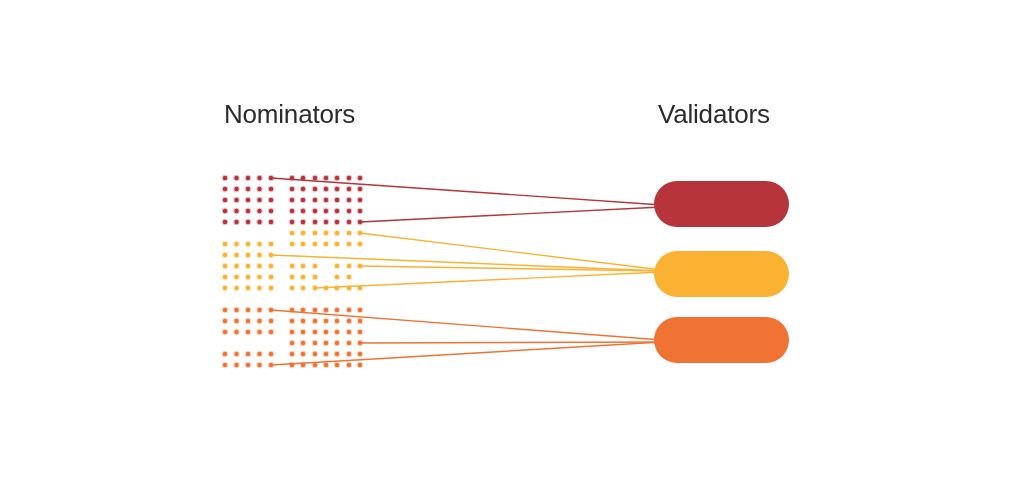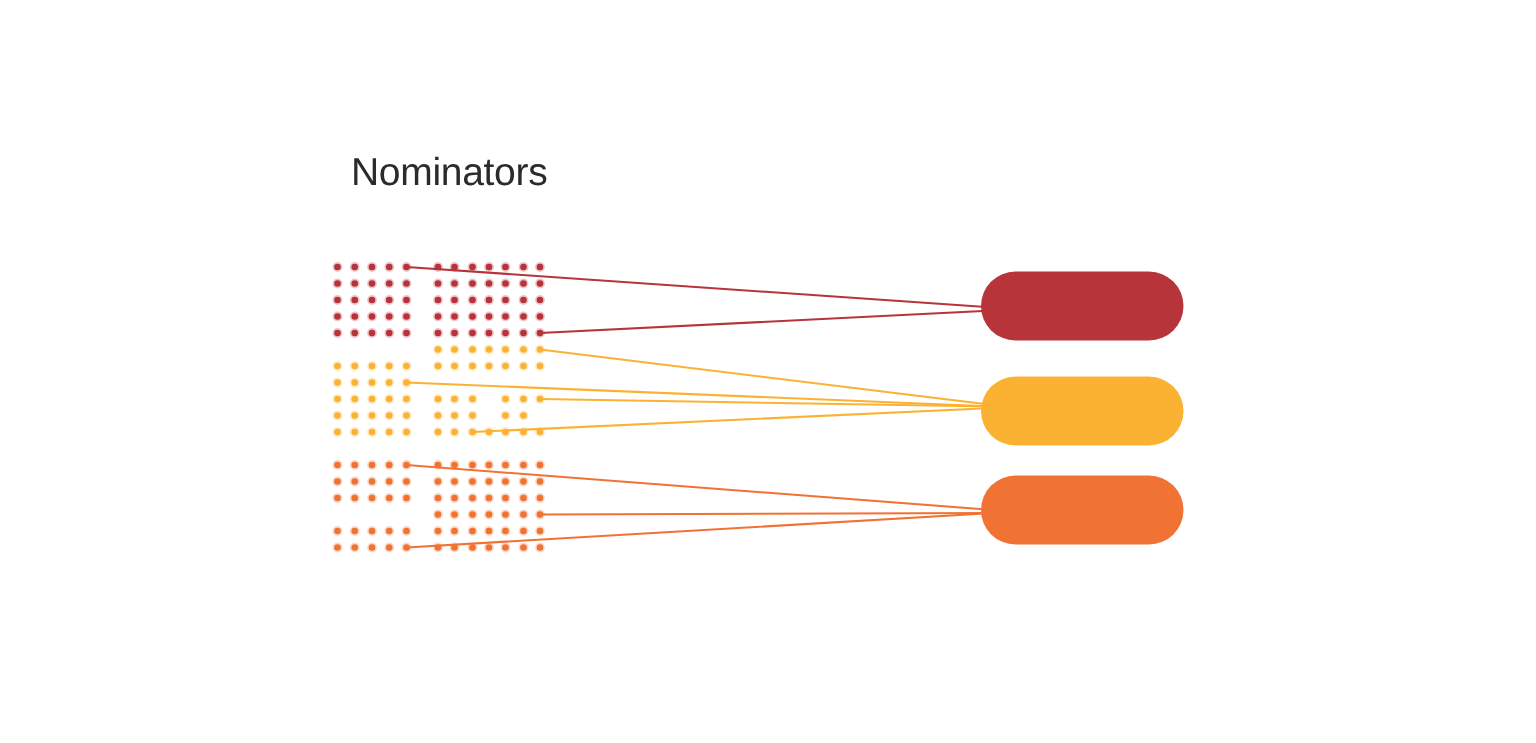--- a/index.html
+++ b/index.html
@@ -13,29 +13,30 @@
   }
   .col-label {
     position: absolute;
     top: 99px;
     font-size: 26px;
     font-weight: 500;
     letter-spacing: -0.2px;
     color: #2b2b2e;
     white-space: nowrap;
   }
-  .label-nominators { left: 234px; }
+  .label-nominators { left: 224px; }
   .label-validators { left: 658px; }
   #diagram-svg { position: absolute; left: 0; top: 0; }
 </style>
 </head>
 <body>
 
 <div class="stage">
   <div class="col-label label-nominators" style="color: rgb(43, 43, 46);">Nominators</div>
+  <div class="col-label label-validators" style="color: rgb(43, 43, 46);">Validators</div>
 
   <svg id="diagram-svg" width="1024" height="495" viewBox="0 0 1024 495">
     <g id="edges-layer">
         <line x1="271" y1="178" x2="662" y2="205" stroke="#b6343a" stroke-width="1.4" stroke-linecap="round"></line>
         <line x1="360" y1="222" x2="662" y2="207" stroke="#b6343a" stroke-width="1.4" stroke-linecap="round"></line>
         <line x1="360" y1="233" x2="662" y2="270" stroke="#fbb233" stroke-width="1.4" stroke-linecap="round"></line>
         <line x1="271" y1="255" x2="662" y2="271" stroke="#fbb233" stroke-width="1.4" stroke-linecap="round"></line>
         <line x1="360" y1="266" x2="662" y2="271" stroke="#fbb233" stroke-width="1.4" stroke-linecap="round"></line>
         <line x1="315" y1="288" x2="662" y2="272" stroke="#fbb233" stroke-width="1.4" stroke-linecap="round"></line>
         <line x1="271" y1="310" x2="662" y2="340" stroke="#f07333" stroke-width="1.4" stroke-linecap="round"></line>

